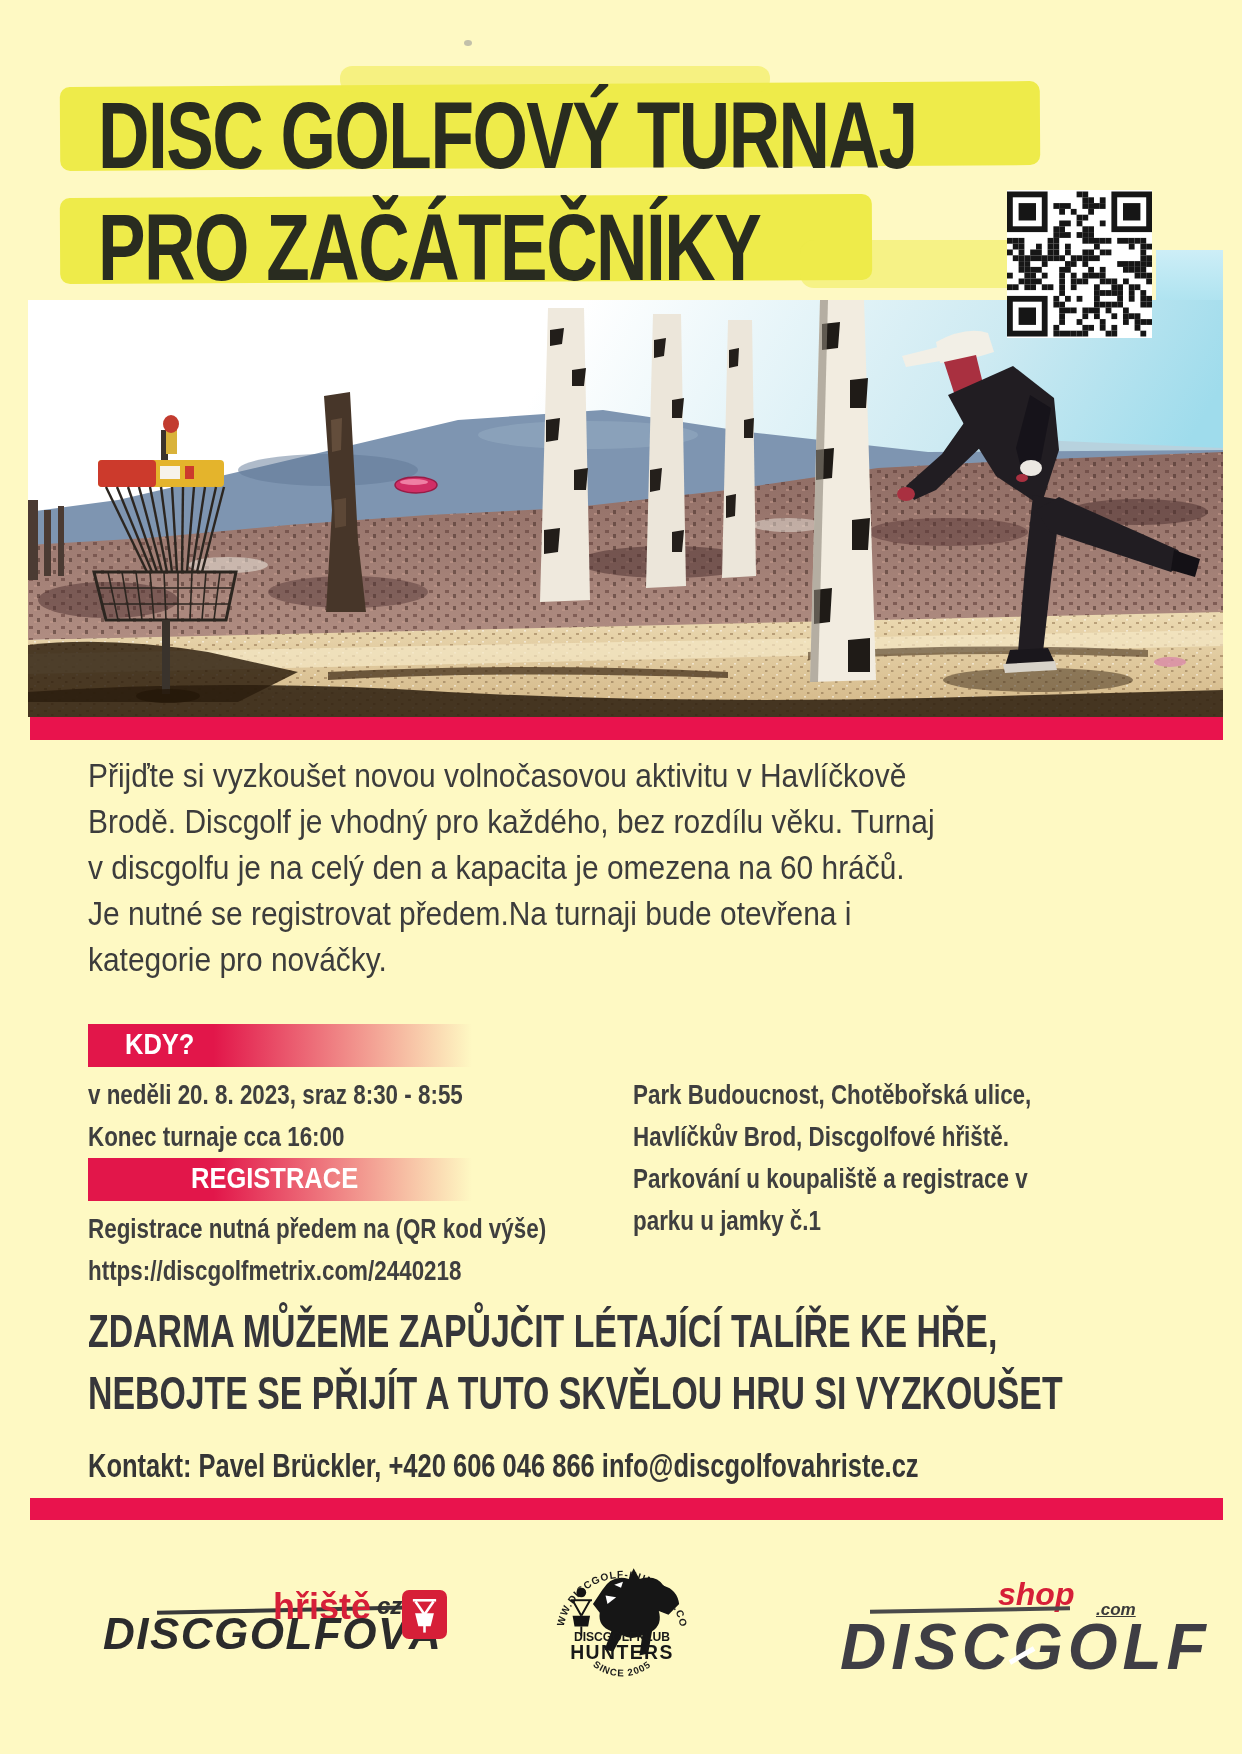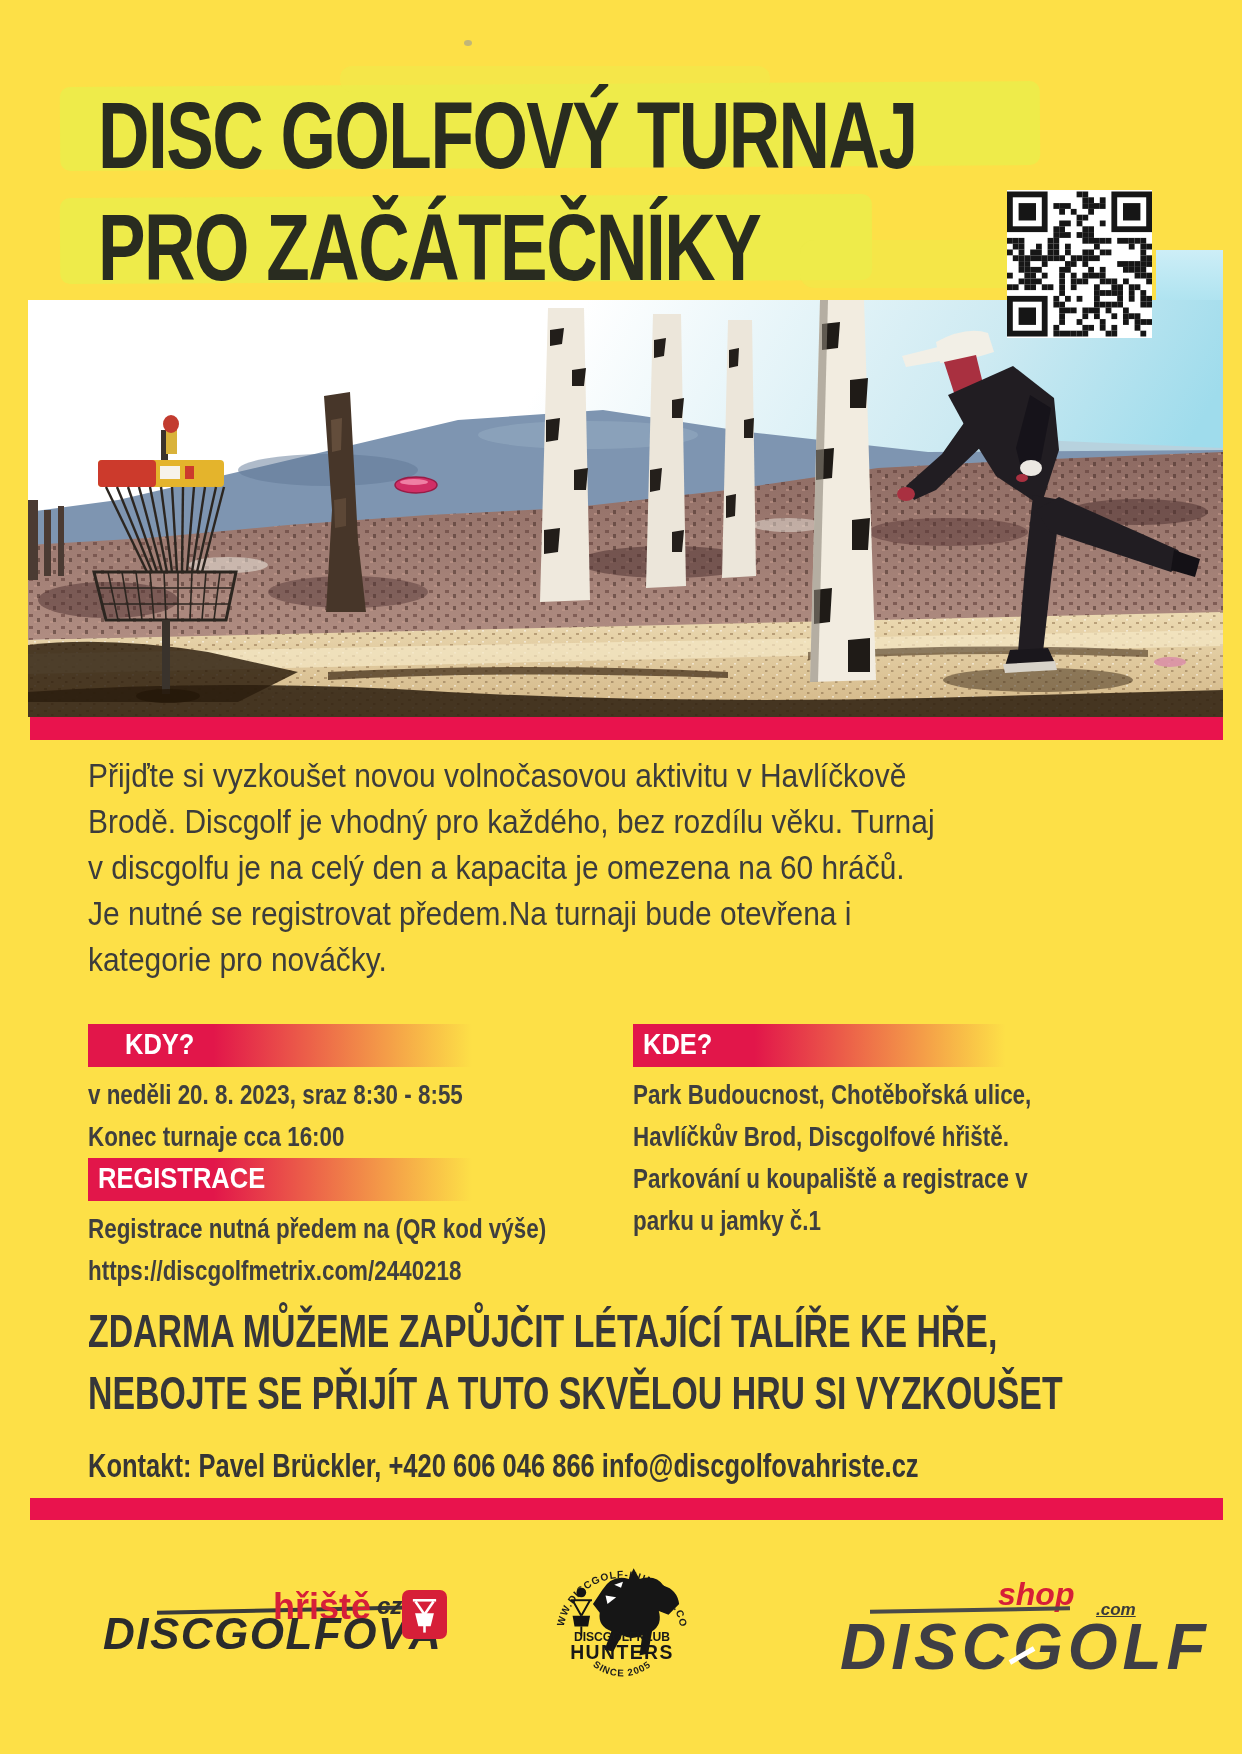--- a/index.html
+++ b/index.html
@@ -1,16 +1,16 @@
 <!DOCTYPE html>
 <html><head>
 <meta charset="utf-8">
 <style>
   html,body{margin:0;padding:0;background:#fff;}
-  #page{position:relative;width:1242px;height:1754px;background:#fde047;overflow:hidden;
+  #page{position:relative;width:1242px;height:1754px;background:#fef9c3;overflow:hidden;
         font-family:"Liberation Sans",sans-serif;color:#3c3c3c;}
   .abs{position:absolute;}
   
   .speck{left:464px;top:40px;width:8px;height:6px;background:#9a9a9a;border-radius:50%;opacity:.6;}
   
   .hl{background:#eeeb4a;border-radius:10px;}
   .hl1{left:60px;top:84px;width:980px;height:84px;transform:rotate(-.35deg);}
   .hl1t{left:340px;top:66px;width:430px;height:26px;opacity:.55;border-radius:12px;}
   .hl2{left:60px;top:196px;width:812px;height:86px;transform:rotate(-.3deg);}
   .hl2t{left:800px;top:240px;width:250px;height:48px;opacity:.5;border-radius:14px;}
@@ -29,21 +29,21 @@
   .band1{left:30px;top:717px;width:1193px;height:23px;}
   .band2{left:30px;top:1498px;width:1193px;height:22px;}
   
   .intro{left:88px;top:752px;width:1150px;font-size:34px;line-height:46px;color:#3c3c3c;
          white-space:pre-line;transform:scaleX(.88);transform-origin:0 0;}
   
   .tag{height:43px;color:#ffffff;font-weight:bold;font-size:30px;box-sizing:border-box;padding:3px 0 0 10px;
        background:linear-gradient(90deg,#e2164a 0%,#e2164a 32%,rgba(226,22,74,0) 98%);}
   .tag > span{display:inline-block;transform:scaleX(.85);transform-origin:0 0;}
   .kdy-tag{left:88px;top:1024px;width:392px;padding-left:37px;}
-  .reg-tag{left:88px;top:1158px;width:392px;}
+  .reg-tag{left:88px;top:1158px;width:392px;text-align:center;}
   .kde-tag{left:633px;top:1024px;width:380px;}
   
   .sect{font-size:28px;font-weight:bold;color:#3f3f3f;line-height:42px;white-space:pre-line;
         transform:scaleX(.8);transform-origin:0 0;width:700px;}
   .kdy-text{left:88px;top:1074px;}
   .reg-text{left:88px;top:1208px;}
   .kde-text{left:633px;top:1074px;}
   
   .promo{left:88px;top:1300px;font-size:47px;font-weight:800;color:#36363a;line-height:62px;
          white-space:pre-line;transform:scaleX(.72);transform-origin:0 0;width:1500px;}
@@ -456,23 +456,20 @@
   </div>
   <div class="abs sect kdy-text">v neděli 20. 8. 2023, sraz  8:30 - 8:55
 Konec turnaje cca 16:00</div>
 
   <div class="abs tag reg-tag">
     <span>REGISTRACE</span>
   </div>
   <div class="abs sect reg-text">Registrace nutná předem na (QR kod výše)
 https://discgolfmetrix.com/2440218</div>
 
-  <div class="abs tag kde-tag">
-    <span>KDE?</span>
-  </div>
   <div class="abs sect kde-text">Park Budoucnost, Chotěbořská ulice,
 Havlíčkův Brod, Discgolfové hřiště.
 Parkování u koupaliště a registrace v
 parku u jamky č.1</div>
 
   <div class="abs promo">ZDARMA MŮŽEME ZAPŮJČIT LÉTAJÍCÍ TALÍŘE KE HŘE,
 NEBOJTE SE  PŘIJÍT A TUTO SKVĚLOU HRU SI VYZKOUŠET</div>
 
   <div class="abs contact">Kontakt: Pavel Brückler, +420 606 046 866 info@discgolfovahriste.cz</div>
 

